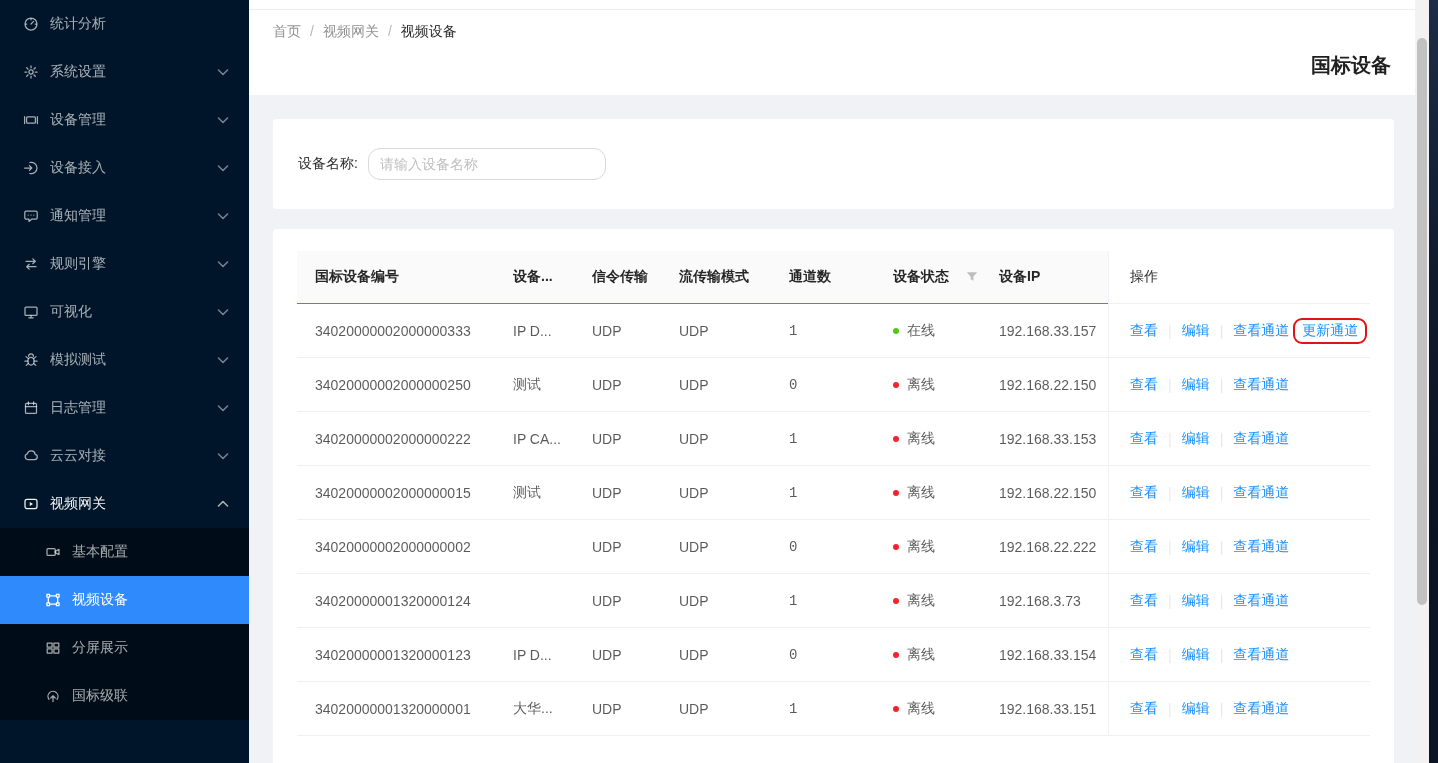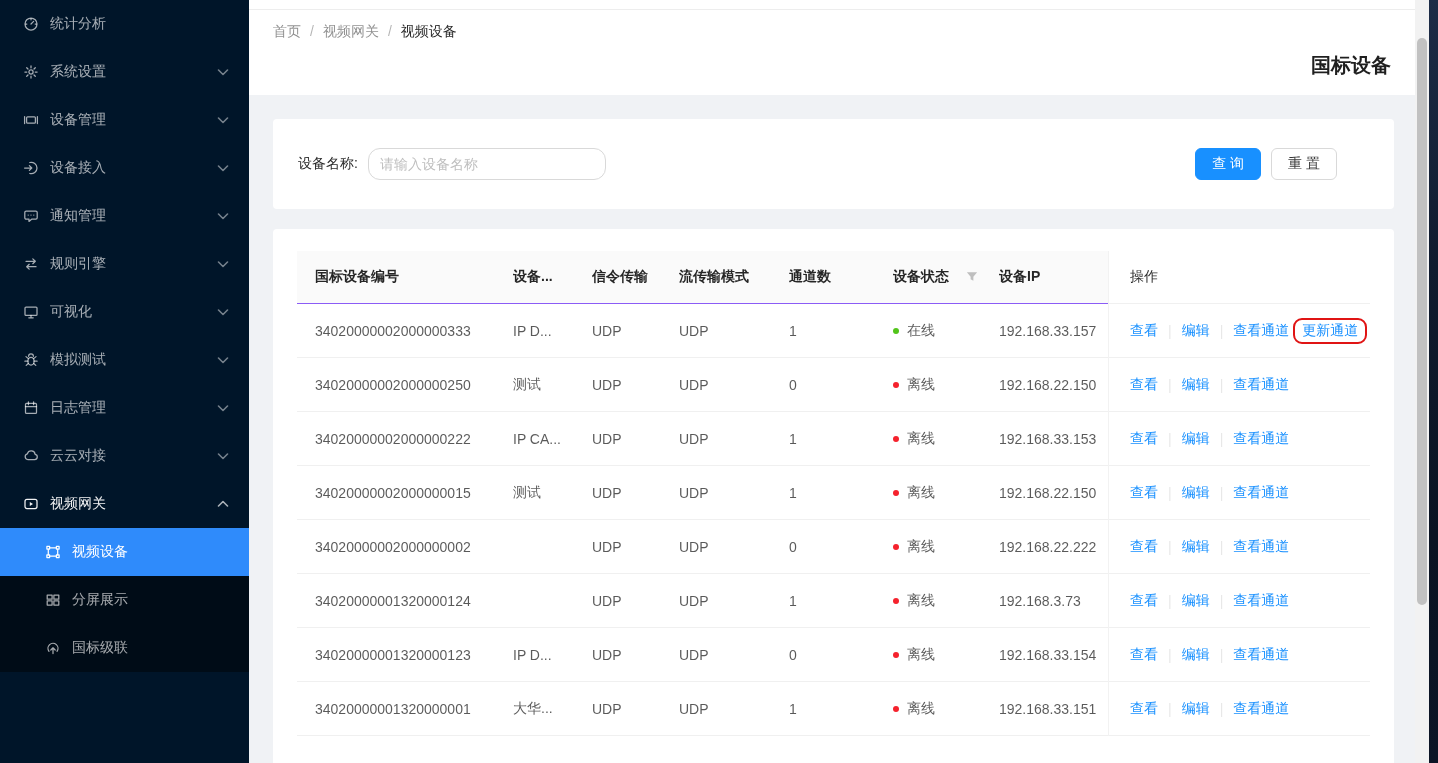--- a/index.html
+++ b/index.html
@@ -41,21 +41,21 @@
   
   .table-card { margin:20px 21px 0 24px; background:#fff; border-radius:4px 4px 0 0; padding:22px 24px 0; flex:1; min-height:0; overflow:hidden; }
   .table { position:relative; font-size:14px; color:rgba(0,0,0,0.65); }
   .t-head { display:flex; height:53px; align-items:center; background:#fafafa; border-bottom:1px solid #8b5cf6; color:rgba(0,0,0,0.85); font-weight:bold; }
   .t-row { display:flex; height:54px; align-items:center; border-bottom:1px solid #f0f0f0; background:#fff; }
   .cell { white-space:nowrap; overflow:hidden; }
   .cell-id { width:216px; padding-left:18px; }
   .cell-name { width:79px; }
   .cell-sig { width:87px; }
   .cell-stream { width:110px; }
-  .cell-ch { width:104px; }
+  .cell-ch { width:104px;font-family:Liberation Mono, monospace; }
   .cell-status { width:106px; display:flex; align-items:center; }
   .cell-ip { flex:1; }
   .dot { width:6px; height:6px; border-radius:50%; margin-right:8px; flex-shrink:0; }
   .dot.online { background:#52c41a; }
   .dot.offline { background:#f5222d; }
   .filter-icon { margin-left:17px; display:inline-flex; vertical-align:-1px; }
 
   
   .ops-overlay { position:absolute; top:0; right:0; bottom:0; width:262px; background:#fff; border-left:1px solid #f2f2f2; }
   .ops-head { height:53px; display:flex; align-items:center; padding-left:21px; background:#fff; border-bottom:1px solid #f0f0f0; color:rgba(0,0,0,0.85); font-weight:normal; }
@@ -218,20 +218,29 @@
         </span>
         <span class="mi-label">视频网关</span>
         <span class="mi-icon mi-chevron" style="margin: 0px;">
           <svg viewBox="0 0 16 16" fill="none" stroke="currentColor" stroke-width="1.6" stroke-linecap="round" stroke-linejoin="round">
             <path d="M3.5 10L8 5.5 12.5 10"></path>
           </svg>
         </span>
       </div>
     </nav>
   <div class="submenu" id="sidebar-submenu">
+      <div class="menu-item">
+        <span class="mi-icon">
+          <svg viewBox="0 0 16 16" fill="none" stroke="currentColor" stroke-width="1.25" stroke-linecap="round" stroke-linejoin="round">
+            <rect x="2" y="4.6" width="8.2" height="6.8" rx="1"></rect>
+            <path d="M10.2 7.4L14 5.4v5.2l-3.8-2"></path>
+          </svg>
+        </span>
+        <span class="mi-label">基本配置</span>
+      </div>
       <div class="menu-item active">
         <span class="mi-icon">
           <svg viewBox="0 0 16 16" fill="none" stroke="currentColor" stroke-width="1.25" stroke-linecap="round" stroke-linejoin="round">
             <rect x="1.9" y="2.4" width="2.7" height="2.7"></rect>
             <rect x="11.4" y="2.4" width="2.7" height="2.7"></rect>
             <rect x="1.9" y="10.9" width="2.7" height="2.7"></rect>
             <rect x="11.4" y="10.9" width="2.7" height="2.7"></rect>
             <path d="M4.6 3.8h6.8M4.6 12.2h6.8M3.3 5.1v5.8M12.7 5.1v5.8"></path>
           </svg>
         </span>
@@ -271,24 +280,20 @@
       <span>视频网关</span>
       <span class="bc-sep">/</span>
       <span class="bc-current">视频设备</span>
     </div>
     <div class="page-title">国标设备</div>
   </div>
 
   <section class="search-card">
     <label class="search-label">设备名称:</label>
     <input class="search-input" type="text" placeholder="请输入设备名称" style="">
-    <div class="search-btns">
-      <button class="btn btn-primary">查 询</button>
-      <button class="btn btn-default">重 置</button>
-    </div>
   </section>
 
   <section class="table-card">
     <div class="table">
       <div class="t-head" id="t-head">
           <div class="cell cell-id"><span>国标设备编号</span></div>
           <div class="cell cell-name"><span>设备...</span></div>
           <div class="cell cell-sig"><span>信令传输</span></div>
           <div class="cell cell-stream"><span>流传输模式</span></div>
           <div class="cell cell-ch"><span>通道数</span></div>

